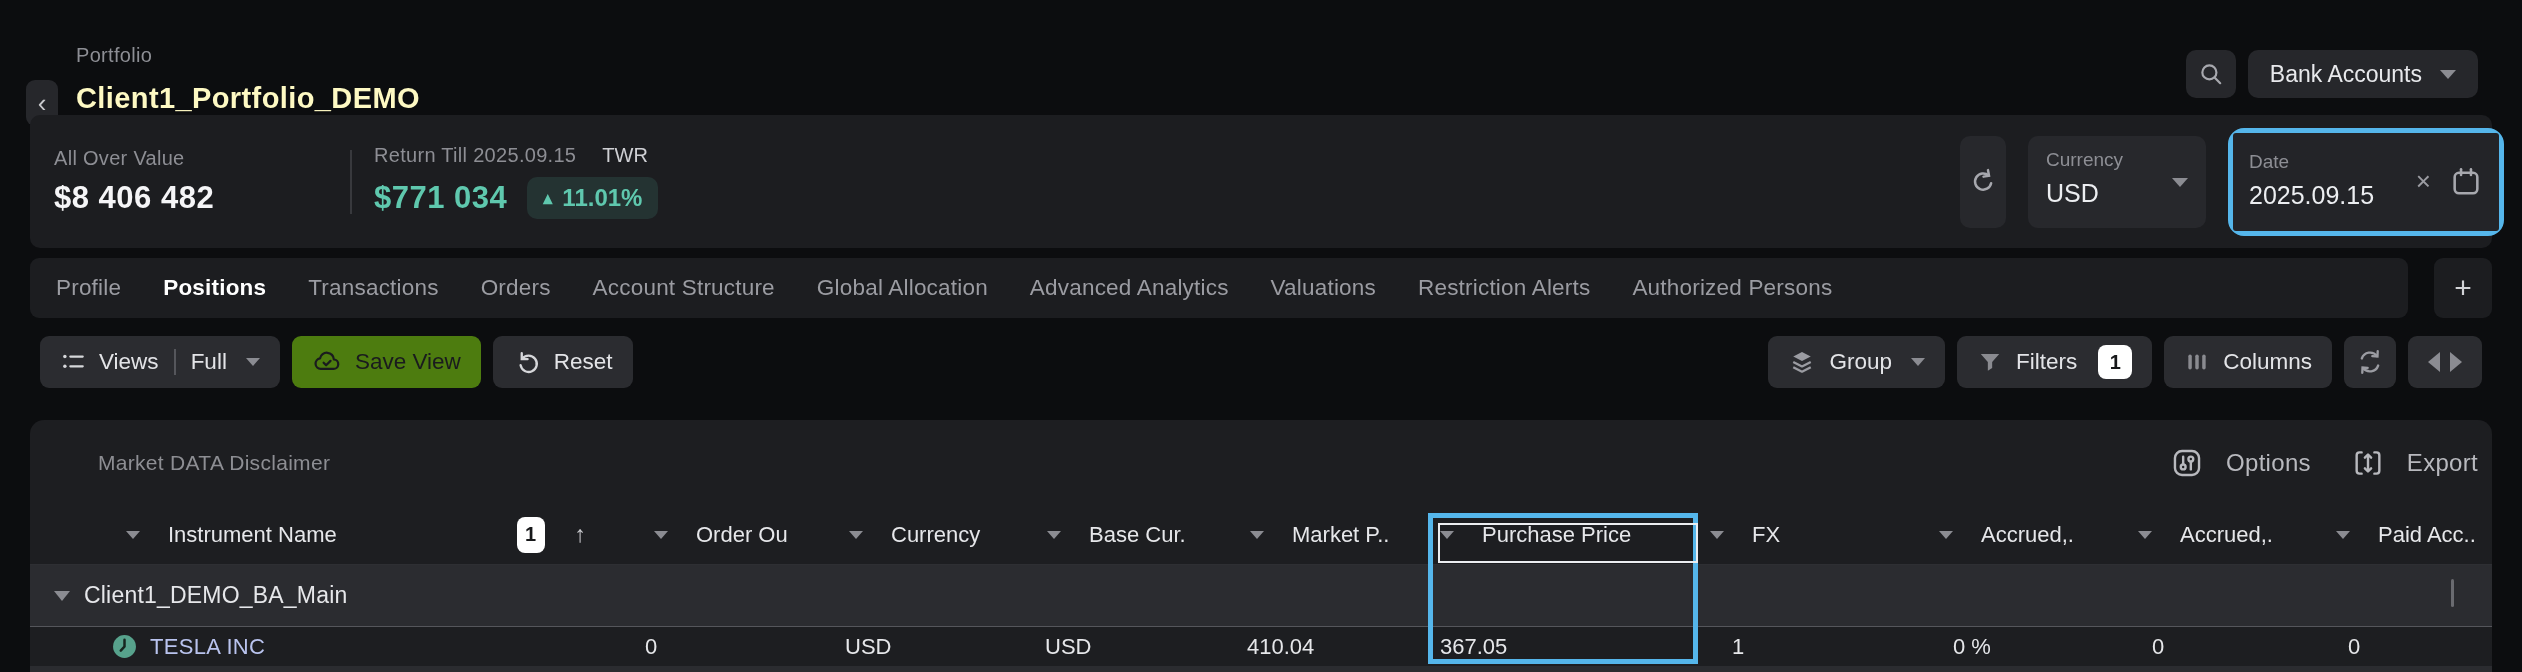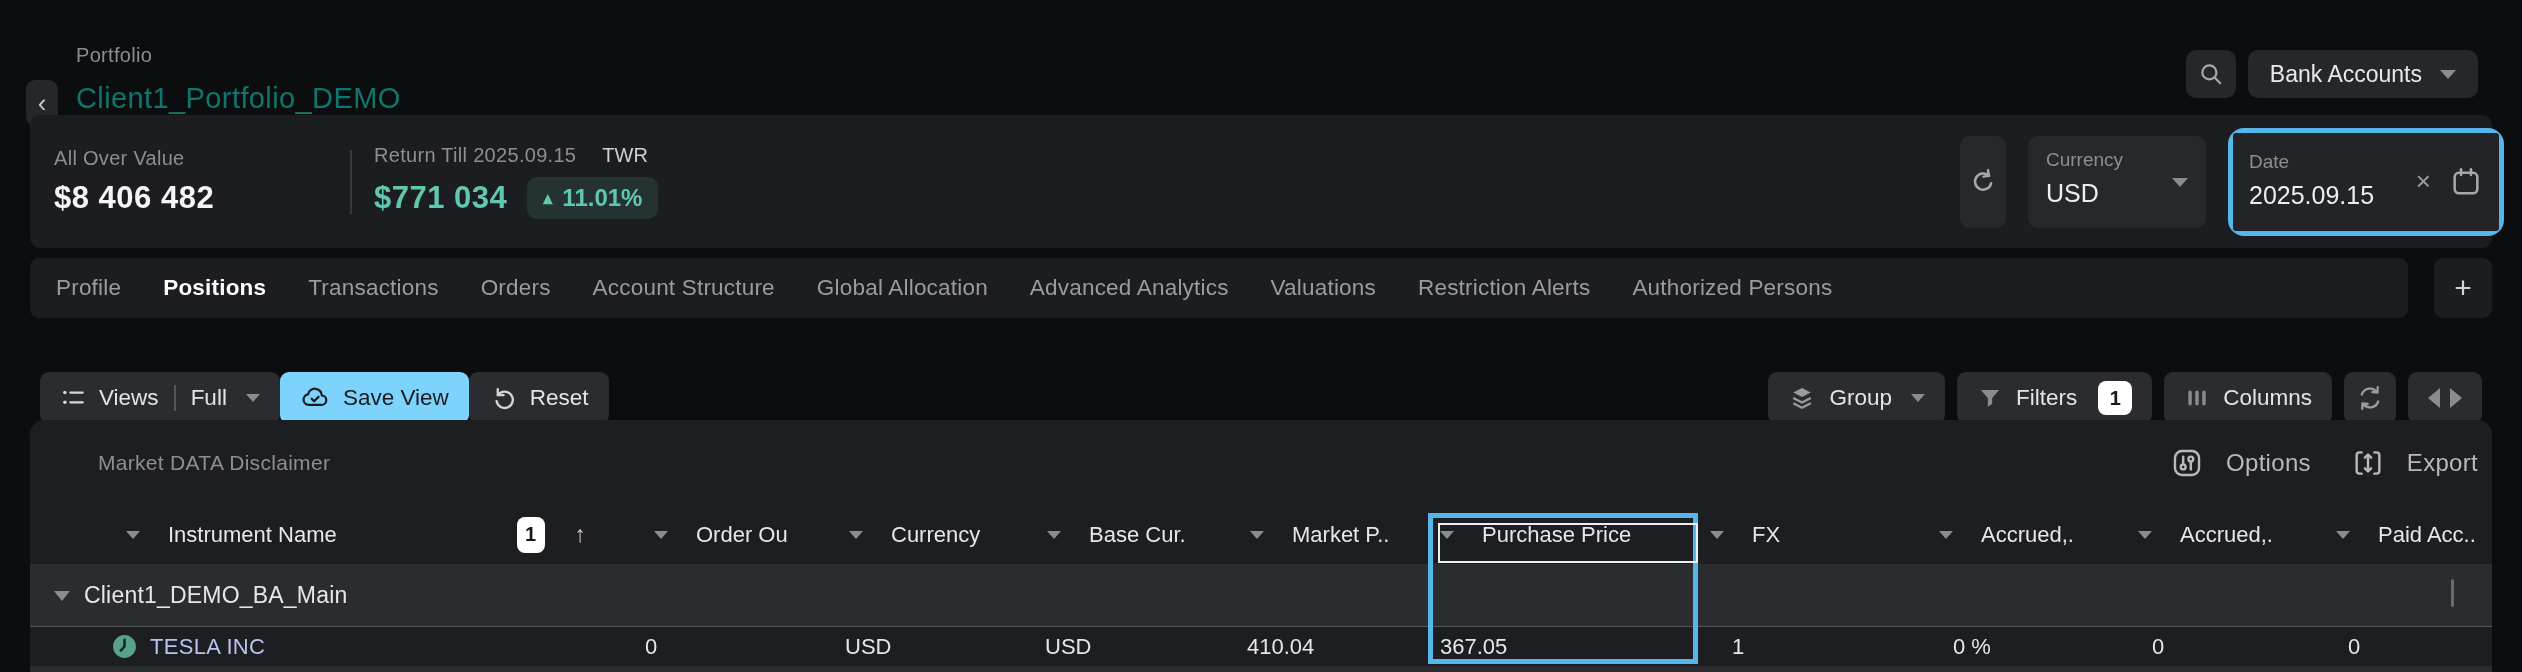--- a/index.html
+++ b/index.html
@@ -15,21 +15,21 @@
 
   
   .topbar { left:0; top:0; width:100%; height:112px; }
   .back-btn {
     left:26px; top:80px; width:32px; height:46px;
     background:#26272b; border-radius:9px; border:none;
     color:#c9cacd; font-size:26px; display:flex; align-items:center; justify-content:center;
     cursor:pointer;
   }
   .crumb { left:76px; top:44px; font-size:20px; color:#8d8e94; letter-spacing:.3px; }
-  .page-title { left:76px; top:82px; font-size:29px; font-weight:400; color:#0f766e; letter-spacing:.4px; }
+  .page-title { left:76px; top:82px; font-size:29px; font-weight:700; color:#fef9c3; letter-spacing:.4px; }
   .topbar-right { right:44px; top:50px; display:flex; gap:12px; align-items:center; }
   .icon-btn {
     width:50px; height:48px; background:#26272b; border:none; border-radius:10px;
     display:flex; align-items:center; justify-content:center; cursor:pointer;
   }
   .bank-btn {
     height:48px; background:#26272b; border:none; border-radius:10px;
     display:flex; align-items:center; gap:18px; padding:0 22px;
     color:#e8e9ec; font-size:23px; cursor:pointer;
   }
@@ -87,29 +87,29 @@
     display:flex; align-items:center; gap:42px; padding:0 26px;
   }
   .tab { font-size:22.5px; color:#9b9ca2; cursor:pointer; white-space:nowrap; letter-spacing:.2px; }
   .tab.active { color:#ffffff; font-weight:700; }
   .add-tab {
     width:58px; background:#1c1d20; border:none; border-radius:9px;
     color:#d2d3d7; font-size:30px; font-weight:300; cursor:pointer;
   }
 
   
-  .toolbar { left:40px; top:372px; width:2452px; height:52px; display:flex; gap:0; padding-right:10px; }
+  .toolbar { left:40px; top:336px; width:2452px; height:52px; display:flex; gap:12px; padding-right:10px; }
   .tbtn {
     height:52px; background:#2b2c30; border:none; border-radius:9px;
     display:flex; align-items:center; gap:13px; padding:0 20px;
     color:#e3e4e7; font-size:22.5px; cursor:pointer; white-space:nowrap;
   }
   .tbtn .caret-down { border-left-width:7px; border-right-width:7px; border-top-width:8px; margin-left:6px; }
   .views-sep { width:2px; height:26px; background:#55565b; margin:0 2px; }
-  .save-view { background:#7dd3fc; color:#1a1b1e; font-weight:500; }
+  .save-view { background:#4d7c0f; color:#1a1b1e; font-weight:500; }
   .toolbar-right { margin-left:auto; display:flex; align-items:center; gap:12px; }
   .filters-badge {
     background:#ffffff; color:#17181a; font-size:20px; font-weight:700;
     min-width:34px; height:34px; border-radius:8px; display:flex; align-items:center; justify-content:center;
     margin-left:8px; padding:0 8px;
   }
   .sq { width:52px; padding:0; justify-content:center; }
   .tri-l { width:0; height:0; border-top:10px solid transparent; border-bottom:10px solid transparent; border-right:12px solid #8b8c92; }
   .tri-r { width:0; height:0; border-top:10px solid transparent; border-bottom:10px solid transparent; border-left:12px solid #8b8c92; }
   .nav-arrows { gap:10px; }

